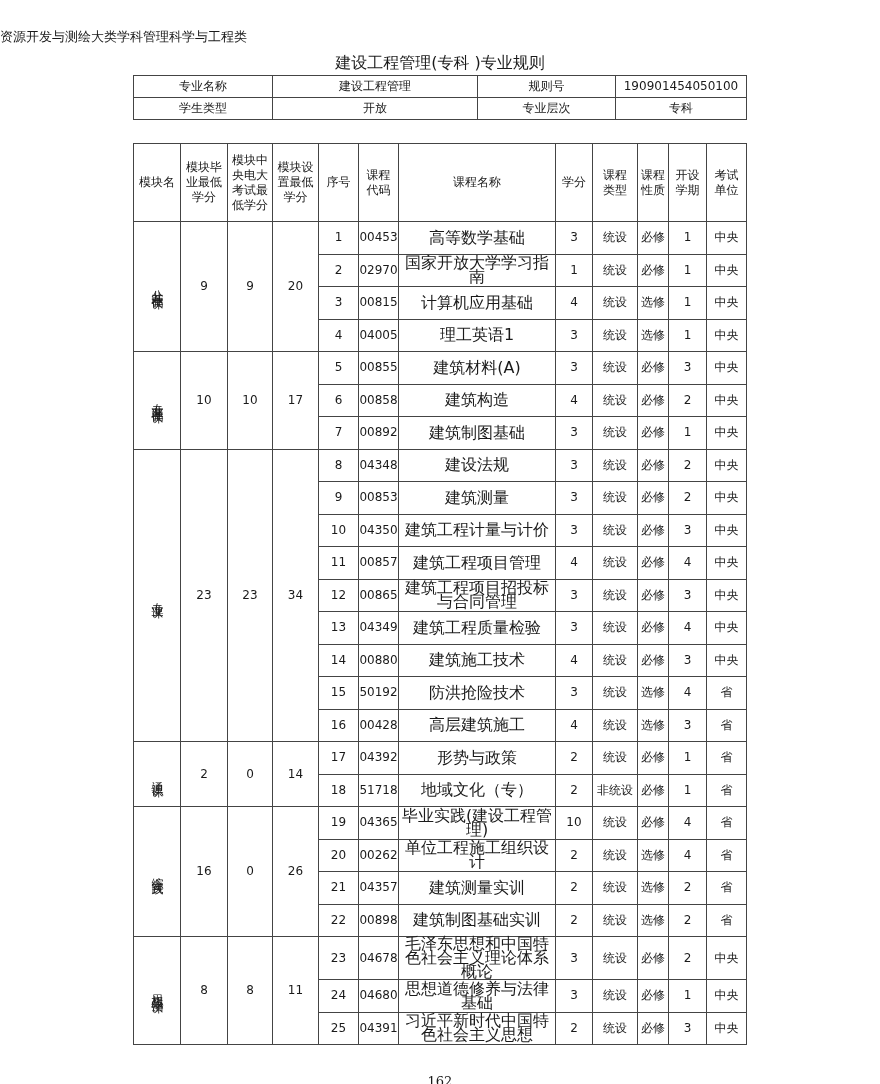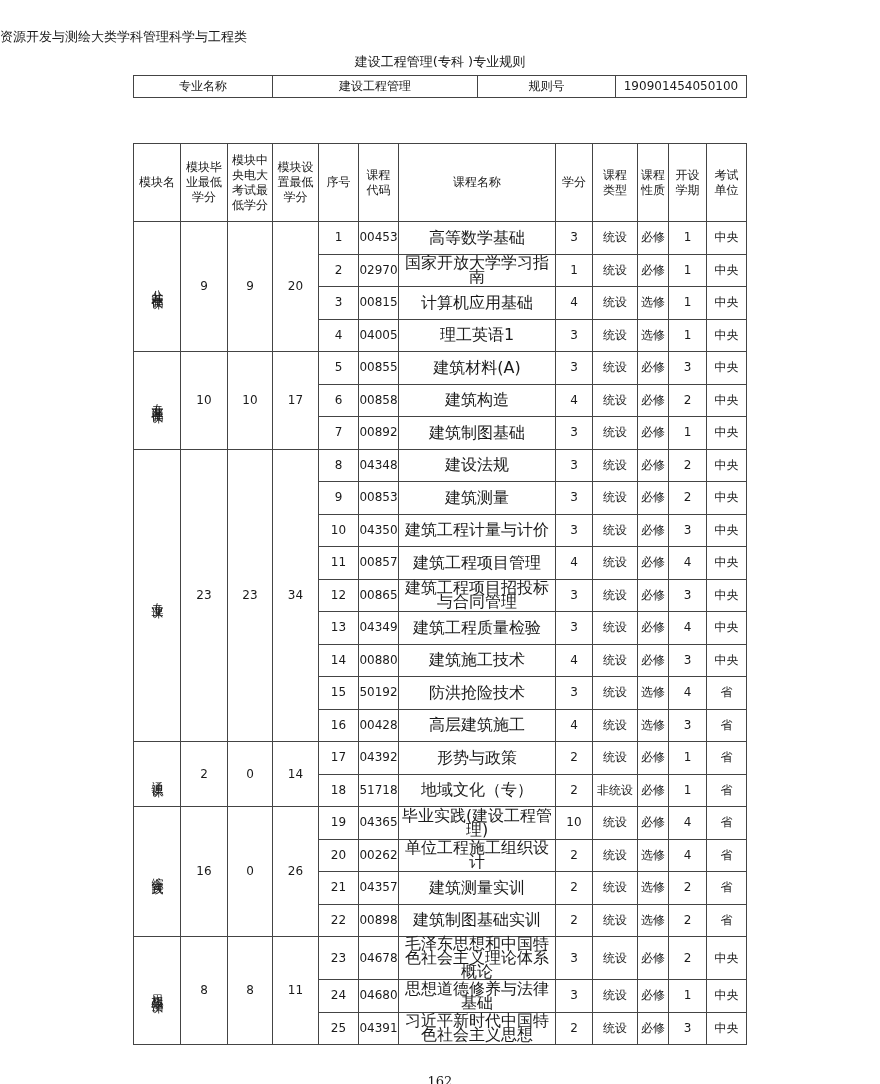--- a/index.html
+++ b/index.html
@@ -1,18 +1,18 @@
 <!DOCTYPE html>
 <html><head>
 <meta charset="utf-8">
 <style>
   html, body { margin: 0; padding: 0; background: #ffffff; }
   body { width: 880px; height: 1084px; position: relative; font-family: "DejaVu Sans", "Liberation Sans", sans-serif; color: #1a1a1a; overflow: hidden; }
   .title1 { position: absolute; top: 28px; left: 0; width: 880px; text-align: left; font-size: 13px; }
-  .title2 { position: absolute; top: 53px; left: 0; width: 880px; text-align: center; font-size: 13px; }
+  .title2 { position: absolute; top: 53px; left: 0; width: 880px; text-align: center; font-size: 16px; }
   table { border-collapse: collapse; position: absolute; left: 133px; table-layout: fixed; }
   td { border: 1px solid #444; text-align: center; vertical-align: middle; font-size: 12px; padding: 0; line-height: 15px; }
   #info { top: 75px; width: 613px; padding-left: 20px; }
   #info td { height: 21px; }
   #main { top: 143px; width: 613px; border-top: none; }
   #main tr.hdr td { height: 67px; font-size: 12px; line-height: 15px; }
   #main tr.row td { height: 31.5px; }
   .vert { writing-mode: vertical-rl; text-orientation: upright; letter-spacing: 2px; margin: 0 auto; display: inline-block; }
   .page-num { position: absolute; top: 1046px; left: 0; width: 880px; text-align: center; font-family: "DejaVu Serif", "Liberation Serif", serif; font-size: 13px; margin-top: 28px; }
   .name-cell { font-size: 16px; line-height: 14px; }
@@ -29,20 +29,26 @@
       <col style="width:205px">
       <col style="width:138px">
       <col style="width:131px">
   </colgroup>
   <tbody>
       <tr>
     <td>专业名称</td>
     <td>建设工程管理</td>
     <td>规则号</td>
     <td>190901454050100</td>
+  </tr>
+  <tr>
+    <td>学生类型</td>
+    <td>开放</td>
+    <td>专业层次</td>
+    <td>专科</td>
   </tr>
 </tbody>
   </table>
 
 <table id="main">
   <colgroup>
     <col style="width:47px">
       <col style="width:47px">
       <col style="width:45px">
       <col style="width:46px">

